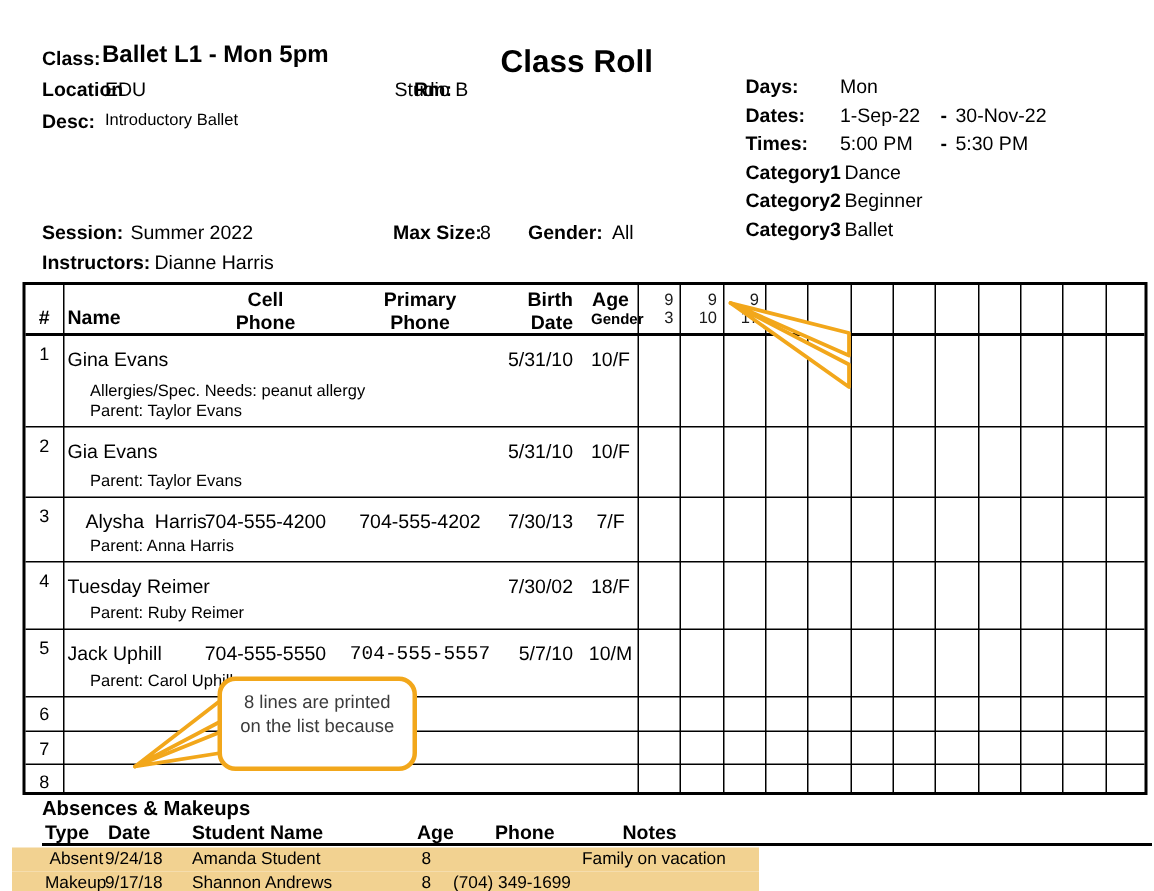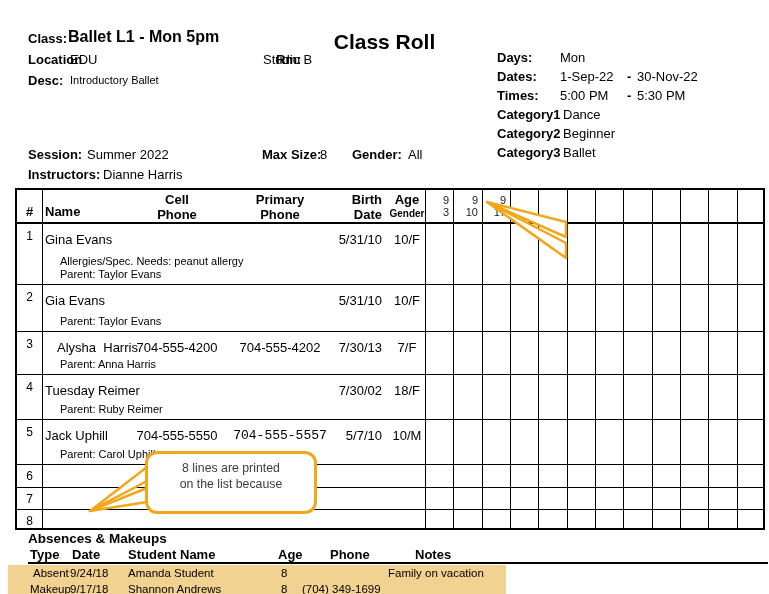--- a/index.html
+++ b/index.html
@@ -100,21 +100,21 @@
       <div class="abs b t13 cell-center" style="left:203px;top:2px;width:120px;line-height:15px;">
         <div>Primary</div>
         <div>Phone</div>
       </div>
       <div class="abs b t13 cell-right" style="left:303px;top:2px;width:62px;line-height:15px;">
         <div>Birth</div>
         <div>Date</div>
       </div>
       <div class="abs b cell-center" style="left:368px;top:2px;width:44px;">
         <div class="t13" style="line-height:15px;">Age</div>
-        <div style="font-size:10px;line-height:14px;">Gender</div>
+        <div style="font-size:10px;line-height:14px;text-align:right;">Gender</div>
       </div>
       <div class="abs mdate" style="left:408px;top:4px;width:28px;">
         <div>9</div>
         <div>3</div>
       </div>
       <div class="abs mdate" style="left:436px;top:4px;width:29px;">
         <div>9</div>
         <div>10</div>
       </div>
       <div class="abs mdate" style="left:465px;top:4px;width:28px;">
@@ -190,21 +190,21 @@
   </div>
 
   <svg class="tails" width="769" height="594" viewBox="0 0 769 594">
     <polygon points="566,222 487,202 566,237" fill="#fff" stroke="#F2A71B" stroke-width="2.5" stroke-linejoin="round"></polygon>
     <polygon points="566,243 487,202 566,258" fill="#fff" stroke="#F2A71B" stroke-width="2.5" stroke-linejoin="round"></polygon>
     <polygon points="147,467 90,511 147,481" fill="#fff" stroke="#F2A71B" stroke-width="2.5" stroke-linejoin="round"></polygon>
     <polygon points="147,488 90,511 147,502" fill="#fff" stroke="#F2A71B" stroke-width="2.5" stroke-linejoin="round"></polygon>
   </svg>
 
 
-  <div class="callout co2" style="left:145px;top:451px;width:172px;height:63px;">
+  <div class="callout co2" style="left:145px;top:451px;width:133px;height:63px;">
     <div>8 lines are printed</div>
     <div>on the list because</div>
   </div>
 
   <div class="abs b" style="left:28px;top:531px;font-size:13.5px;">Absences &amp; Makeups</div>
 
   <div class="abs b t13" style="left:30px;top:547px;">Type</div>
   <div class="abs b t13" style="left:72px;top:547px;">Date</div>
   <div class="abs b t13" style="left:128px;top:547px;">Student Name</div>
   <div class="abs b t13" style="left:278px;top:547px;">Age</div>

